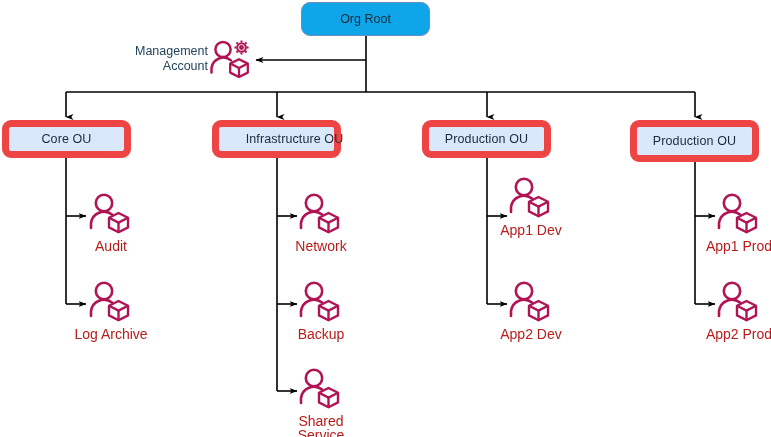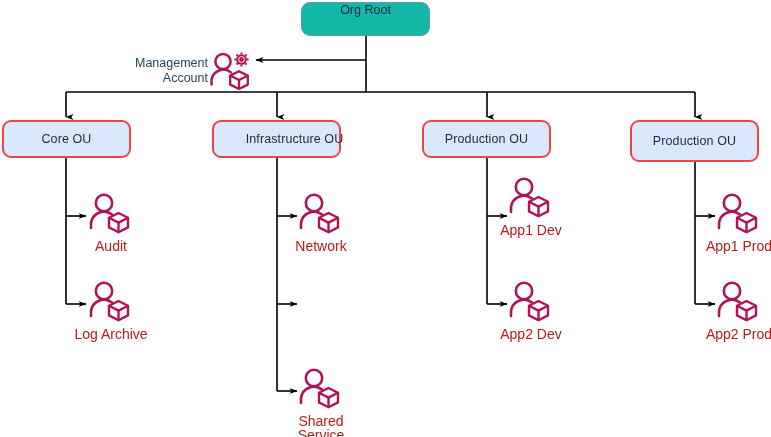--- a/index.html
+++ b/index.html
@@ -11,35 +11,35 @@
     overflow:hidden;
     position:relative;
   }
   #canvas{position:absolute;left:0;top:0;width:771px;height:437px;}
   svg.wires{position:absolute;left:0;top:0;width:771px;height:437px;pointer-events:none;}
 
   .ou-box{
     position:absolute;
     box-sizing:border-box;
     background:#dae8fc;
-    border:2px solid #ef4444;
+    border:7px solid #ef4444;
     border-radius:9px;
     display:flex;align-items:center;justify-content:center;
     font-size:12.5px;
     color:#1b2a3a;
     letter-spacing:0.1px;
     white-space:nowrap;
   }
   .root-box{
     position:absolute;
     box-sizing:border-box;
-    background:#14b8a6;
+    background:#0ea5e9;
     border:1px solid #6c8ebf;
     border-radius:9px;
-    display:flex;justify-content:center;
+    display:flex;align-items:center;justify-content:center;
     font-size:12.5px;
     color:#1b2a3a;
   }
 
   .acct{
     position:absolute;
     display:flex;
     flex-direction:column;
     align-items:center;
     width:110px;
@@ -52,21 +52,20 @@
     text-align:center;
     line-height:14px;
     white-space:pre-line;
   }
 
   .mgmt{
     position:absolute;
     display:flex;
     flex-direction:row;
     align-items:center;
-    margin-top:12px;
   }
   .mgmt .mgmt-label{
     font-size:12.5px;
     color:#23445d;
     text-align:right;
     line-height:15px;
     white-space:pre-line;
     margin-right:1px;
   }
   .mgmt .glyph{width:46px;height:40px;display:block;}
@@ -204,20 +203,34 @@
         <g stroke="#b01455" stroke-width="2.4" fill="none" stroke-linejoin="round">
           <path d="M31.5,21 L41,25.8 L41,35.4 L31.5,40.2 L22,35.4 L22,25.8 Z"></path>
           <path d="M22,25.8 L31.5,30.6 L41,25.8"></path>
           <path d="M31.5,30.6 L31.5,40.2"></path>
         </g>
       </svg>
     </span>
     <span class="acct-label">Network</span>
   </div>
 
+  <div class="acct" style="left:266px;top:280px;">
+    <span class="glyph">
+      <svg viewBox="0 0 48 44" width="48" height="44">
+        <circle cx="17" cy="11" r="8.2" fill="none" stroke="#b01455" stroke-width="2.6"></circle>
+        <path d="M4,36 L4,31 A13,13 0 0 1 25,22.6" fill="none" stroke="#b01455" stroke-width="2.6" stroke-linecap="round"></path>
+        <g stroke="#b01455" stroke-width="2.4" fill="none" stroke-linejoin="round">
+          <path d="M31.5,21 L41,25.8 L41,35.4 L31.5,40.2 L22,35.4 L22,25.8 Z"></path>
+          <path d="M22,25.8 L31.5,30.6 L41,25.8"></path>
+          <path d="M31.5,30.6 L31.5,40.2"></path>
+        </g>
+      </svg>
+    </span>
+    <span class="acct-label">Backup</span>
+  </div>
 
   <div class="acct" style="left:266px;top:367px;">
     <span class="glyph">
       <svg viewBox="0 0 48 44" width="48" height="44">
         <circle cx="17" cy="11" r="8.2" fill="none" stroke="#b01455" stroke-width="2.6"></circle>
         <path d="M4,36 L4,31 A13,13 0 0 1 25,22.6" fill="none" stroke="#b01455" stroke-width="2.6" stroke-linecap="round"></path>
         <g stroke="#b01455" stroke-width="2.4" fill="none" stroke-linejoin="round">
           <path d="M31.5,21 L41,25.8 L41,35.4 L31.5,40.2 L22,35.4 L22,25.8 Z"></path>
           <path d="M22,25.8 L31.5,30.6 L41,25.8"></path>
           <path d="M31.5,30.6 L31.5,40.2"></path>

